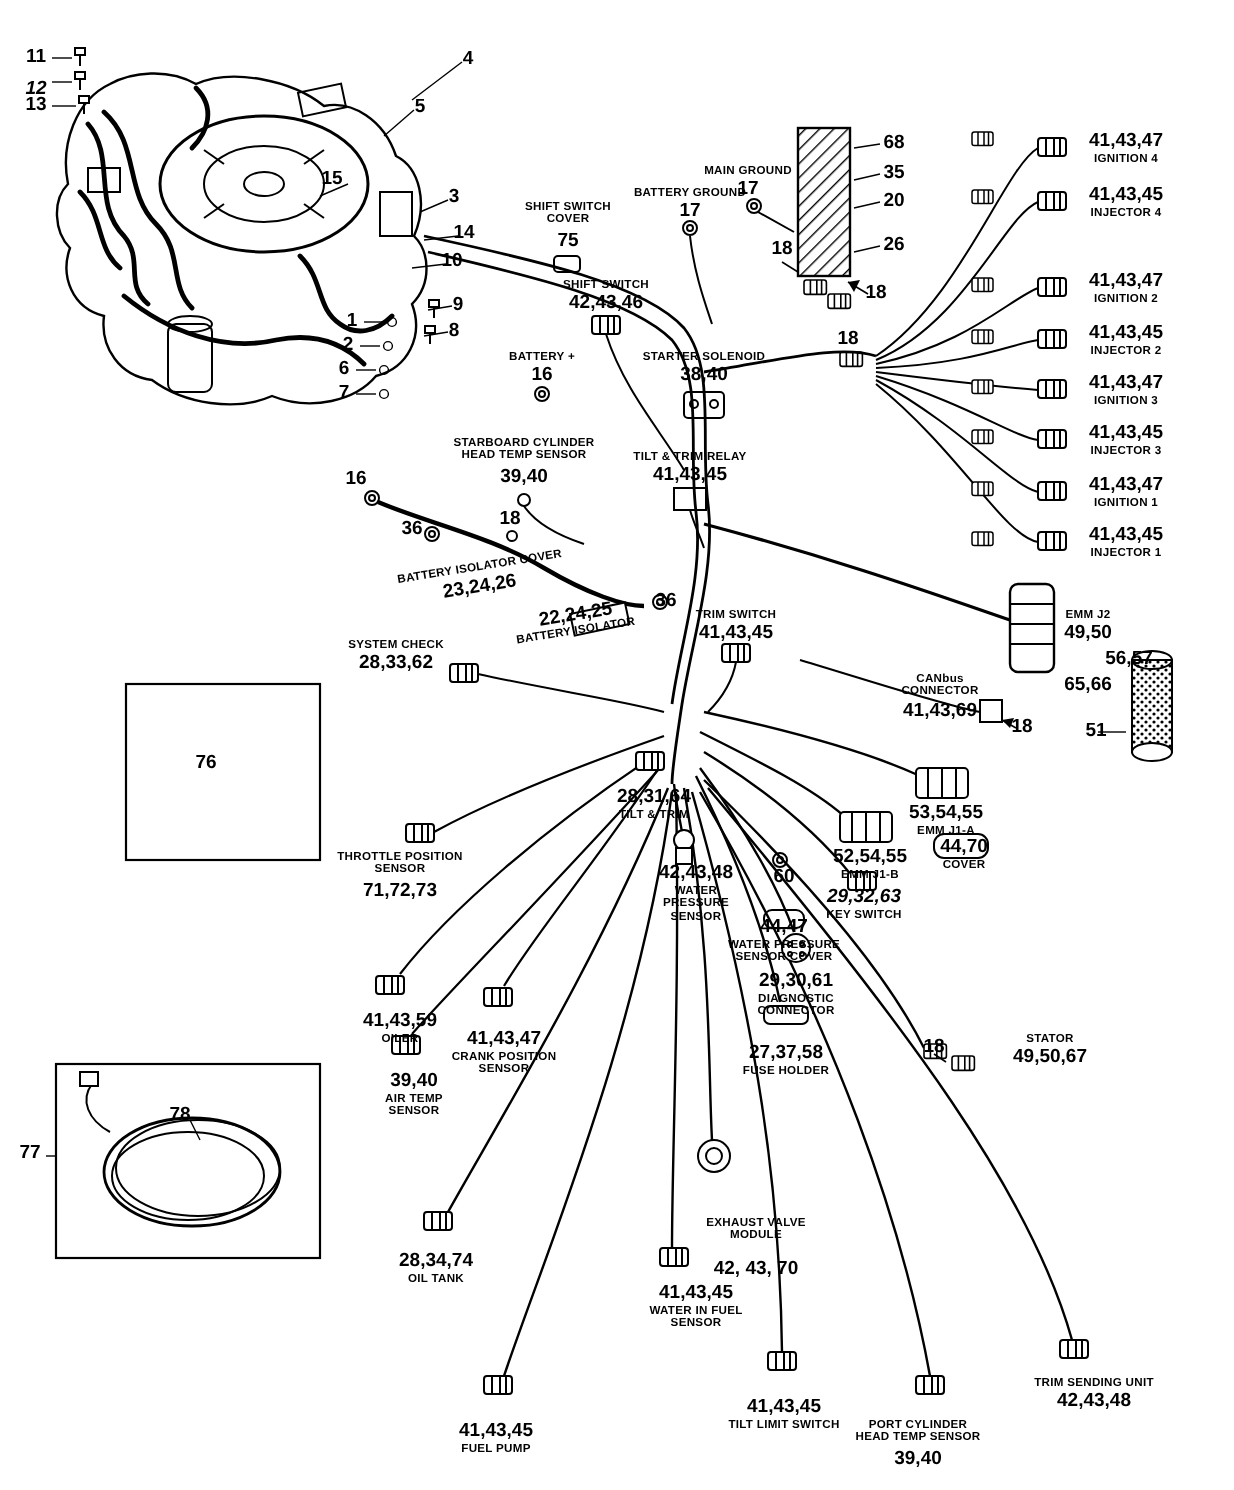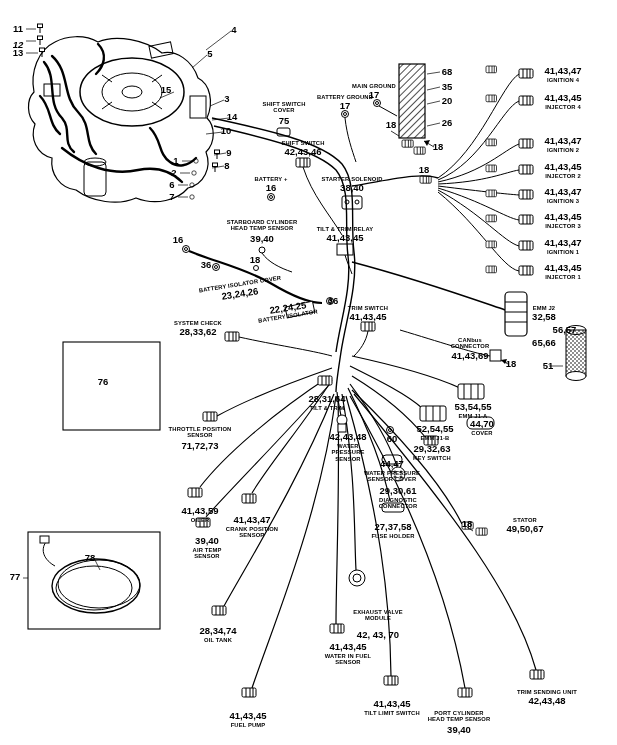--- a/index.html
+++ b/index.html
@@ -332,21 +332,21 @@
       <div class="label cap" style="left: 563px; top: 173px;">INJECTOR 2</div>
       <div class="label num" style="left: 563px; top: 187px;">41,43,47</div>
       <div class="label cap" style="left: 563px; top: 198px;">IGNITION 3</div>
       <div class="label num" style="left: 563px; top: 212px;">41,43,45</div>
       <div class="label cap" style="left: 563px; top: 223px;">INJECTOR 3</div>
       <div class="label num" style="left: 563px; top: 238px;">41,43,47</div>
       <div class="label cap" style="left: 563px; top: 249px;">IGNITION 1</div>
       <div class="label num" style="left: 563px; top: 263px;">41,43,45</div>
       <div class="label cap" style="left: 563px; top: 274px;">INJECTOR 1</div>
       <div class="label cap" style="left: 544px; top: 305px;">EMM J2</div>
-      <div class="label num" style="left: 544px; top: 312px;">32,58</div>
+      <div class="label num" style="left: 544px; top: 312px;">49,50</div>
       <div class="label num" style="left: 544px; top: 325px; padding-left: 41px;">56,57</div>
       <div class="label num" style="left: 544px; top: 338px;">65,66</div>
       <div class="label num" style="left: 548px; top: 361px;">51</div>
       <div class="label cap" style="left: 470px; top: 337px;">CANbus
 CONNECTOR</div>
       <div class="label num" style="left: 470px; top: 351px;">41,43,69</div>
       <div class="label num" style="left: 511px; top: 359px;">18</div>
       <div class="label num" style="left: 103px; top: 377px;">76</div>
       <div class="label num" style="left: 327px; top: 394px; text-align: right;">28,31,64</div>
       <div class="label cap" style="left: 327px; top: 405px;">TILT &amp; TRIM</div>
@@ -354,21 +354,21 @@
       <div class="label cap" style="left: 473px; top: 413px;">EMM J1-A</div>
       <div class="label num" style="left: 435px; top: 424px;">52,54,55</div>
       <div class="label cap" style="left: 435px; top: 435px;">EMM J1-B</div>
       <div class="label num" style="left: 482px; top: 419px;">44,70</div>
       <div class="label cap" style="left: 482px; top: 430px;">COVER</div>
       <div class="label num" style="left: 348px; top: 432px;">42,43,48</div>
       <div class="label cap" style="left: 348px; top: 443px;">WATER
 PRESSURE
 SENSOR</div>
       <div class="label num" style="left: 392px; top: 434px;">60</div>
-      <div class="label num" style="left: 432px; top: 444px;">29,32,63</div>
+      <div class="label num" style="left: 432px; top: 444px; font-style: italic;">29,32,63</div>
       <div class="label cap" style="left: 432px; top: 455px;">KEY SWITCH</div>
       <div class="label num" style="left: 392px; top: 459px;">44,47</div>
       <div class="label cap" style="left: 392px; top: 470px;">WATER PRESSURE
 SENSOR COVER</div>
       <div class="label cap" style="left: 200px; top: 426px;">THROTTLE POSITION
 SENSOR</div>
       <div class="label num" style="left: 200px; top: 441px;">71,72,73</div>
       <div class="label num" style="left: 398px; top: 486px;">29,30,61</div>
       <div class="label cap" style="left: 398px; top: 497px;">DIAGNOSTIC
 CONNECTOR</div>

